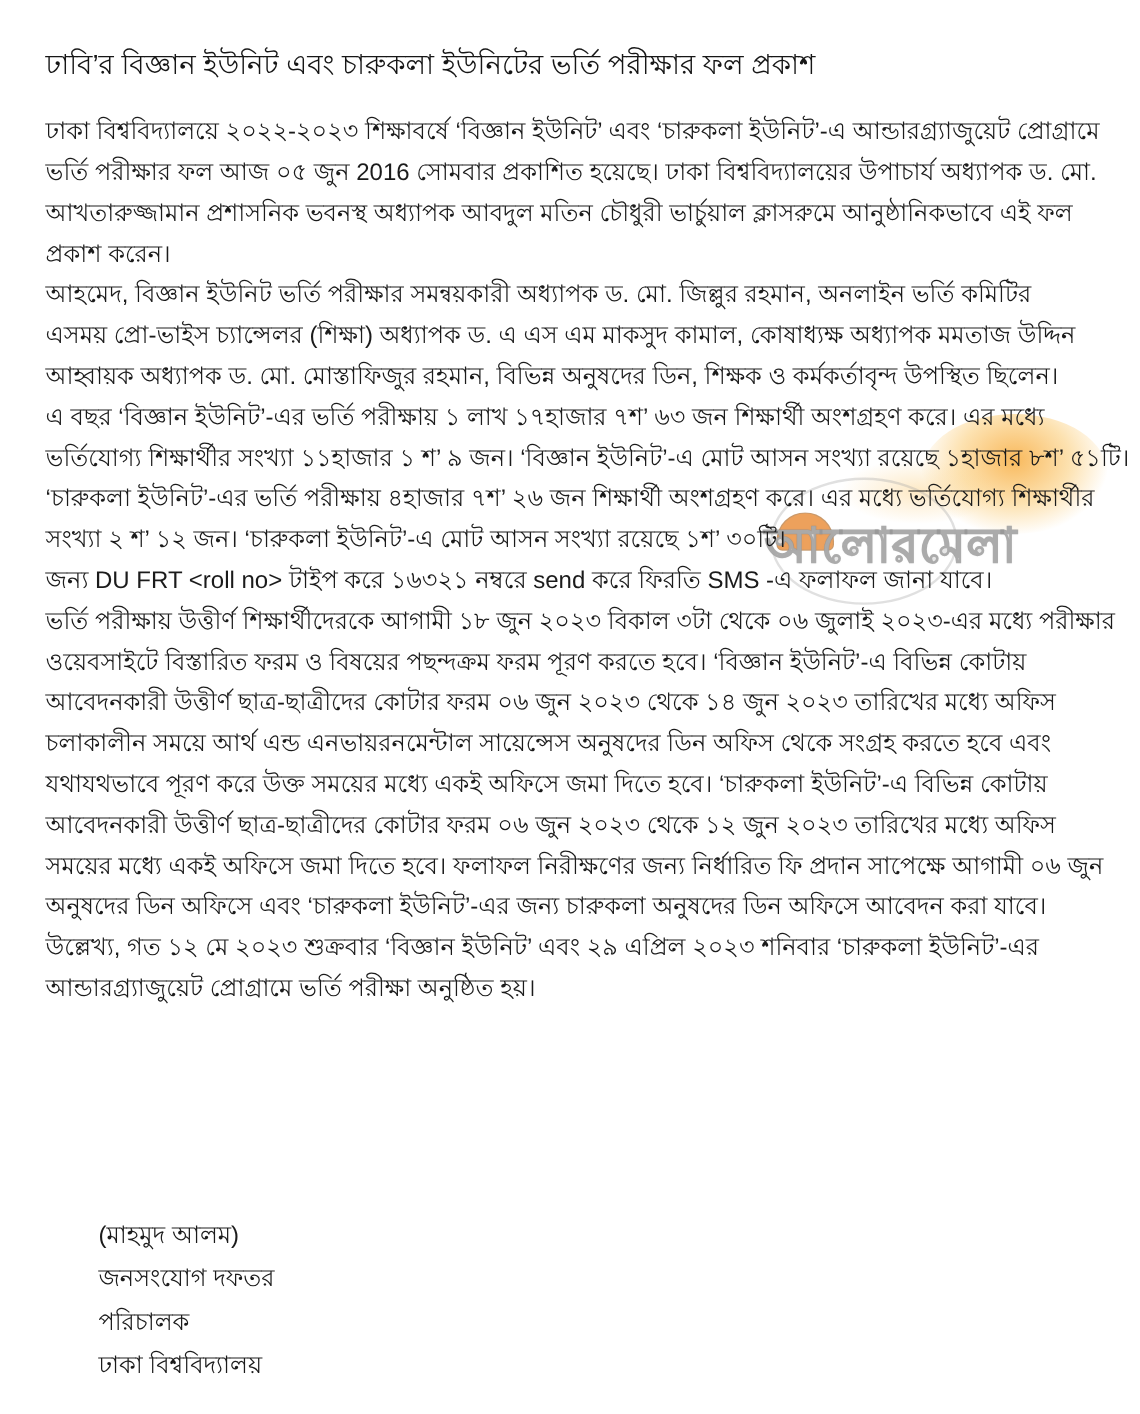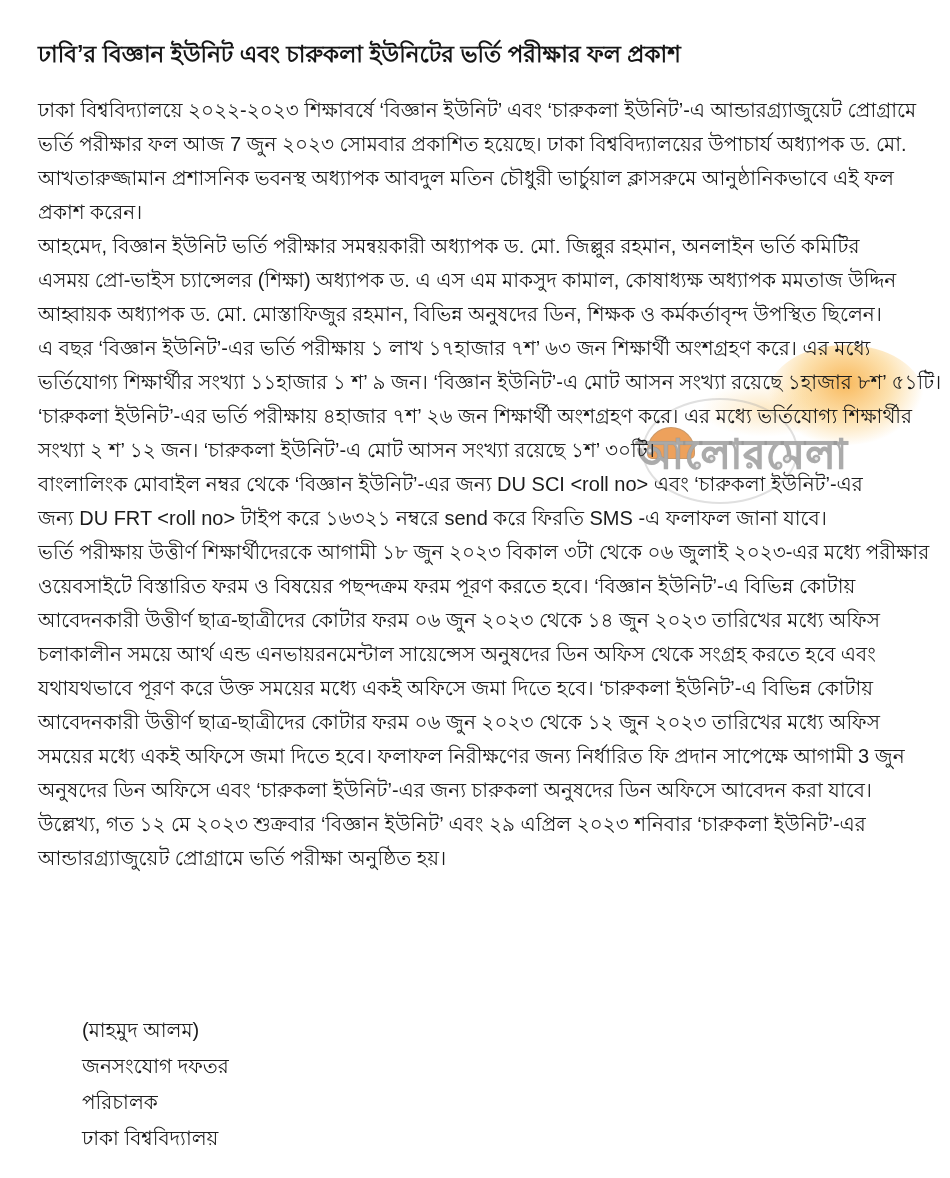--- a/index.html
+++ b/index.html
@@ -65,21 +65,21 @@
     text-shadow: 0 0 1px rgba(150,150,150,0.5);
   }
 
   
   .title {
     position: absolute;
     left: 38px; top: 36px;
     margin: 0;
     z-index: 1;
     font-size: 23px;
-    font-weight: 700;
+    font-weight: 400;
     color: #161616;
     white-space: nowrap;
   }
   .body-text {
     position: absolute;
     left: 38px; top: 93px;
     width: 880px;
     z-index: 1;
   }
   .body-text .line {
@@ -111,39 +111,38 @@
     <div class="wm-glow2"></div>
     <div class="wm-ring"></div>
     <div class="wm-dome"></div>
     <div class="wm-text">আলোরমেলা</div>
   </div>
 
   <h1 class="title">ঢাবি’র বিজ্ঞান ইউনিট এবং চারুকলা ইউনিটের ভর্তি পরীক্ষার ফল প্রকাশ</h1>
 
   <div class="body-text">
     <div class="line">ঢাকা বিশ্ববিদ্যালয়ে ২০২২-২০২৩ শিক্ষাবর্ষে ‘বিজ্ঞান ইউনিট’ এবং ‘চারুকলা ইউনিট’-এ আন্ডারগ্র্যাজুয়েট প্রোগ্রামে</div>
-    <div class="line">ভর্তি পরীক্ষার ফল আজ 7 জুন ২০২৩ সোমবার প্রকাশিত হয়েছে। ঢাকা বিশ্ববিদ্যালয়ের উপাচার্য অধ্যাপক ড. মো.</div>
+    <div class="line">ভর্তি পরীক্ষার ফল আজ ০৫ জুন 2016 সোমবার প্রকাশিত হয়েছে। ঢাকা বিশ্ববিদ্যালয়ের উপাচার্য অধ্যাপক ড. মো.</div>
     <div class="line">আখতারুজ্জামান প্রশাসনিক ভবনস্থ অধ্যাপক আবদুল মতিন চৌধুরী ভার্চুয়াল ক্লাসরুমে আনুষ্ঠানিকভাবে এই ফল</div>
     <div class="line">প্রকাশ করেন।</div>
     <div class="line">আহমেদ, বিজ্ঞান ইউনিট ভর্তি পরীক্ষার সমন্বয়কারী অধ্যাপক ড. মো. জিল্লুর রহমান, অনলাইন ভর্তি কমিটির</div>
     <div class="line">এসময় প্রো-ভাইস চ্যান্সেলর (শিক্ষা) অধ্যাপক ড. এ এস এম মাকসুদ কামাল, কোষাধ্যক্ষ অধ্যাপক মমতাজ উদ্দিন</div>
     <div class="line">আহ্বায়ক অধ্যাপক ড. মো. মোস্তাফিজুর রহমান, বিভিন্ন অনুষদের ডিন, শিক্ষক ও কর্মকর্তাবৃন্দ উপস্থিত ছিলেন।</div>
     <div class="line">এ বছর ‘বিজ্ঞান ইউনিট’-এর ভর্তি পরীক্ষায় ১ লাখ ১৭হাজার ৭শ’ ৬৩ জন শিক্ষার্থী অংশগ্রহণ করে। এর মধ্যে</div>
     <div class="line">ভর্তিযোগ্য শিক্ষার্থীর সংখ্যা ১১হাজার ১ শ’ ৯ জন। ‘বিজ্ঞান ইউনিট’-এ মোট আসন সংখ্যা রয়েছে ১হাজার ৮শ’ ৫১টি।</div>
     <div class="line">‘চারুকলা ইউনিট’-এর ভর্তি পরীক্ষায় ৪হাজার ৭শ’ ২৬ জন শিক্ষার্থী অংশগ্রহণ করে। এর মধ্যে ভর্তিযোগ্য শিক্ষার্থীর</div>
     <div class="line">সংখ্যা ২ শ’ ১২ জন। ‘চারুকলা ইউনিট’-এ মোট আসন সংখ্যা রয়েছে ১শ’ ৩০টি।</div>
-    <div class="line">বাংলালিংক মোবাইল নম্বর থেকে ‘বিজ্ঞান ইউনিট’-এর জন্য  DU SCI &lt;roll no&gt;  এবং ‘চারুকলা ইউনিট’-এর</div>
     <div class="line">জন্য  DU FRT &lt;roll no&gt;  টাইপ করে ১৬৩২১ নম্বরে send  করে ফিরতি  SMS -এ ফলাফল জানা যাবে।</div>
     <div class="line">ভর্তি পরীক্ষায় উত্তীর্ণ শিক্ষার্থীদেরকে আগামী ১৮ জুন ২০২৩ বিকাল ৩টা থেকে ০৬ জুলাই ২০২৩-এর মধ্যে পরীক্ষার</div>
     <div class="line">ওয়েবসাইটে বিস্তারিত ফরম ও বিষয়ের পছন্দক্রম ফরম পূরণ করতে হবে। ‘বিজ্ঞান ইউনিট’-এ বিভিন্ন কোটায়</div>
     <div class="line">আবেদনকারী উত্তীর্ণ ছাত্র-ছাত্রীদের কোটার ফরম ০৬ জুন ২০২৩ থেকে ১৪ জুন ২০২৩ তারিখের মধ্যে অফিস</div>
     <div class="line">চলাকালীন সময়ে আর্থ এন্ড এনভায়রনমেন্টাল সায়েন্সেস অনুষদের ডিন অফিস থেকে সংগ্রহ করতে হবে এবং</div>
     <div class="line">যথাযথভাবে পূরণ করে উক্ত সময়ের মধ্যে একই অফিসে জমা দিতে হবে। ‘চারুকলা ইউনিট’-এ বিভিন্ন কোটায়</div>
     <div class="line">আবেদনকারী উত্তীর্ণ ছাত্র-ছাত্রীদের কোটার ফরম ০৬ জুন ২০২৩ থেকে ১২ জুন ২০২৩ তারিখের মধ্যে অফিস</div>
-    <div class="line">সময়ের মধ্যে একই অফিসে জমা দিতে হবে। ফলাফল নিরীক্ষণের জন্য নির্ধারিত ফি প্রদান সাপেক্ষে আগামী 3 জুন</div>
+    <div class="line">সময়ের মধ্যে একই অফিসে জমা দিতে হবে। ফলাফল নিরীক্ষণের জন্য নির্ধারিত ফি প্রদান সাপেক্ষে আগামী ০৬ জুন</div>
     <div class="line">অনুষদের ডিন অফিসে এবং ‘চারুকলা ইউনিট’-এর জন্য চারুকলা অনুষদের ডিন অফিসে আবেদন করা যাবে।</div>
     <div class="line">উল্লেখ্য, গত ১২ মে ২০২৩ শুক্রবার ‘বিজ্ঞান ইউনিট’ এবং ২৯ এপ্রিল ২০২৩ শনিবার ‘চারুকলা ইউনিট’-এর</div>
     <div class="line">আন্ডারগ্র্যাজুয়েট প্রোগ্রামে ভর্তি পরীক্ষা অনুষ্ঠিত হয়।</div>
   </div>
 
   <div class="signature">
     <div class="sig-line">(মাহমুদ আলম)</div>
     <div class="sig-line">জনসংযোগ দফতর</div>
     <div class="sig-line">পরিচালক</div>
     <div class="sig-line">ঢাকা বিশ্ববিদ্যালয়</div>

